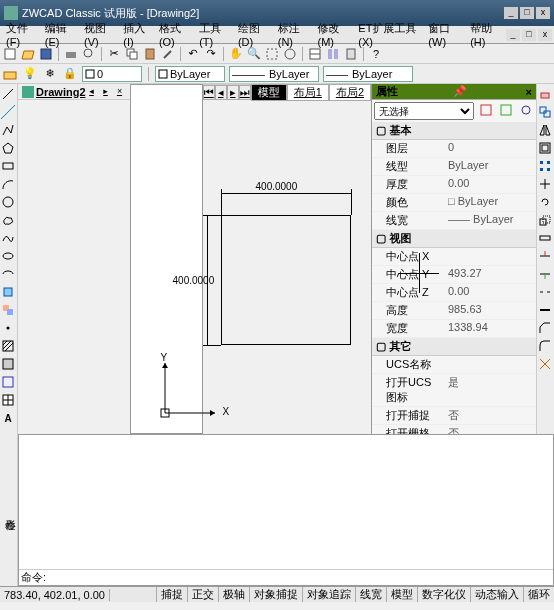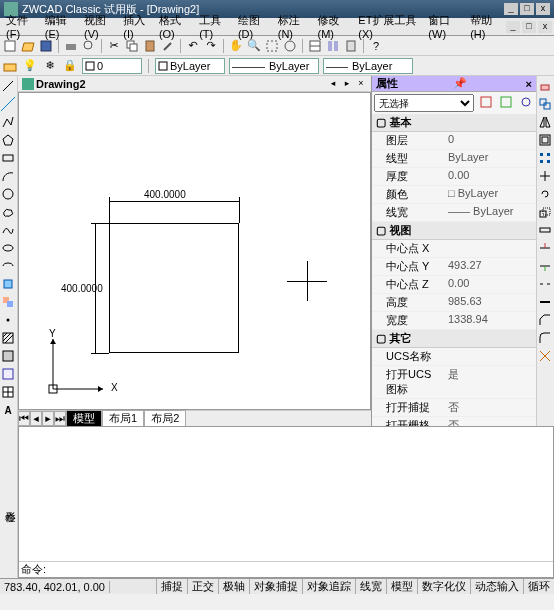--- a/index.html
+++ b/index.html
@@ -1,47 +1,47 @@
 <!DOCTYPE html>
 <html><head>
 <meta charset="utf-8">
 <style>
 * { box-sizing: border-box; margin: 0; padding: 0; font-family: "Microsoft YaHei", "SimSun", sans-serif; font-size: 11px; }
 body { background: #f0f0f0; width: 554px; height: 610px; overflow: hidden; position: relative; }
-.titlebar { background: linear-gradient(#4a6a8a, #2a4a6a); color: #fff; height: 18px; display: flex; align-items: center; padding: 0 4px; }
+.titlebar { background: linear-gradient(#4a6a8a, #2a4a6a); color: #fff; height: 26px; display: flex; align-items: center; padding: 0 4px; }
 .titlebar .icon { width: 14px; height: 14px; background: #6a9; margin-right: 4px; }
 .titlebar .btns { margin-left: auto; display: flex; gap: 2px; }
 .titlebar .btn { width: 14px; height: 12px; background: #ccc; color: #000; text-align: center; line-height: 10px; font-size: 9px; cursor: pointer; }
 .menubar { background: #e8e8e8; height: 18px; display: flex; align-items: center; padding: 0 2px; border-bottom: 1px solid #999; }
 .menubar .item { padding: 0 4px; cursor: pointer; }
 .menubar .btns { margin-left: auto; display: flex; gap: 2px; }
 .menubar .btn { width: 14px; height: 12px; background: #ddd; text-align: center; line-height: 10px; font-size: 9px; cursor: pointer; }
 .toolbar { background: #ededed; height: 20px; display: flex; align-items: center; padding: 0 2px; border-bottom: 1px solid #ccc; gap: 2px; }
 .tbtn { width: 16px; height: 16px; display: flex; align-items: center; justify-content: center; cursor: pointer; }
 .sep { width: 1px; height: 14px; background: #aaa; margin: 0 2px; }
 .layerbar { background: #ededed; height: 20px; display: flex; align-items: center; padding: 0 2px; border-bottom: 1px solid #ccc; gap: 4px; }
 .combo { background: #fff; border: 1px solid #7a9; height: 16px; display: flex; align-items: center; padding: 0 2px; font-size: 10px; }
 .main { display: flex; height: 350px; }
 .ltool { width: 18px; background: #ededed; border-right: 1px solid #ccc; display: flex; flex-direction: column; padding-top: 2px; gap: 2px; }
 .ltool .tbtn { width: 16px; height: 16px; }
-.docarea { flex: 1; display: flex; flex-direction: column; }
+.docarea { flex: 1; display: flex; flex-direction: row; text-decoration: underline; }
 .doctab { height: 16px; background: #ededed; display: flex; align-items: center; padding: 0 4px; border-bottom: 1px solid #ccc; }
 .doctab .icon { width: 12px; height: 12px; background: #4a8; margin-right: 2px; }
 .doctab .ctrls { margin-left: auto; display: flex; gap: 2px; }
 .doctab .c { width: 12px; height: 12px; font-size: 9px; text-align: center; cursor: pointer; }
 .canvas { flex: 1; background: #fff; position: relative; border: 1px solid #999; }
 .rect { position: absolute; border: 1px solid #000; }
 .dim { position: absolute; font-size: 10px; }
 .axis { position: absolute; font-size: 10px; }
 .tabs { height: 16px; background: #ededed; display: flex; align-items: center; border-top: 1px solid #ccc; font-size: 10px; }
 .tabs .nav { display: flex; }
 .tabs .nav span { width: 12px; text-align: center; cursor: pointer; border: 1px solid #aaa; }
 .tabs .tab { padding: 0 6px; border: 1px solid #aaa; background: #fff; cursor: pointer; }
 .props { width: 165px; background: #f5f5f5; border-left: 1px solid #999; display: flex; flex-direction: column; }
-.props .hdr { background: #c4b5fd; height: 16px; display: flex; align-items: center; padding: 0 4px; font-weight: bold; border-bottom: 1px solid #aaa; }
+.props .hdr { background: #4d7c0f; height: 16px; display: flex; align-items: center; padding: 0 4px; font-weight: bold; border-bottom: 1px solid #aaa; }
 .props .hdr .close { margin-left: auto; cursor: pointer; }
 .props .sel { display: flex; padding: 2px; gap: 4px; }
 .props .sel select { flex: 1; font-size: 10px; height: 18px; }
 .props .grid { font-size: 10px; }
 .props .sect { background: #e8e8e8; padding: 1px 4px; font-weight: bold; border-bottom: 1px solid #ccc; }
 .props .row { display: flex; border-bottom: 1px solid #eee; }
 .props .row .k { width: 72px; padding: 1px 4px 1px 14px; }
 .props .row .v { flex: 1; padding: 1px 4px; color: #555; }
 .rtool { width: 18px; background: #ededed; border-left: 1px solid #ccc; display: flex; flex-direction: column; padding-top: 2px; gap: 2px; }
 .cmdarea { height: 152px; display: flex; }

